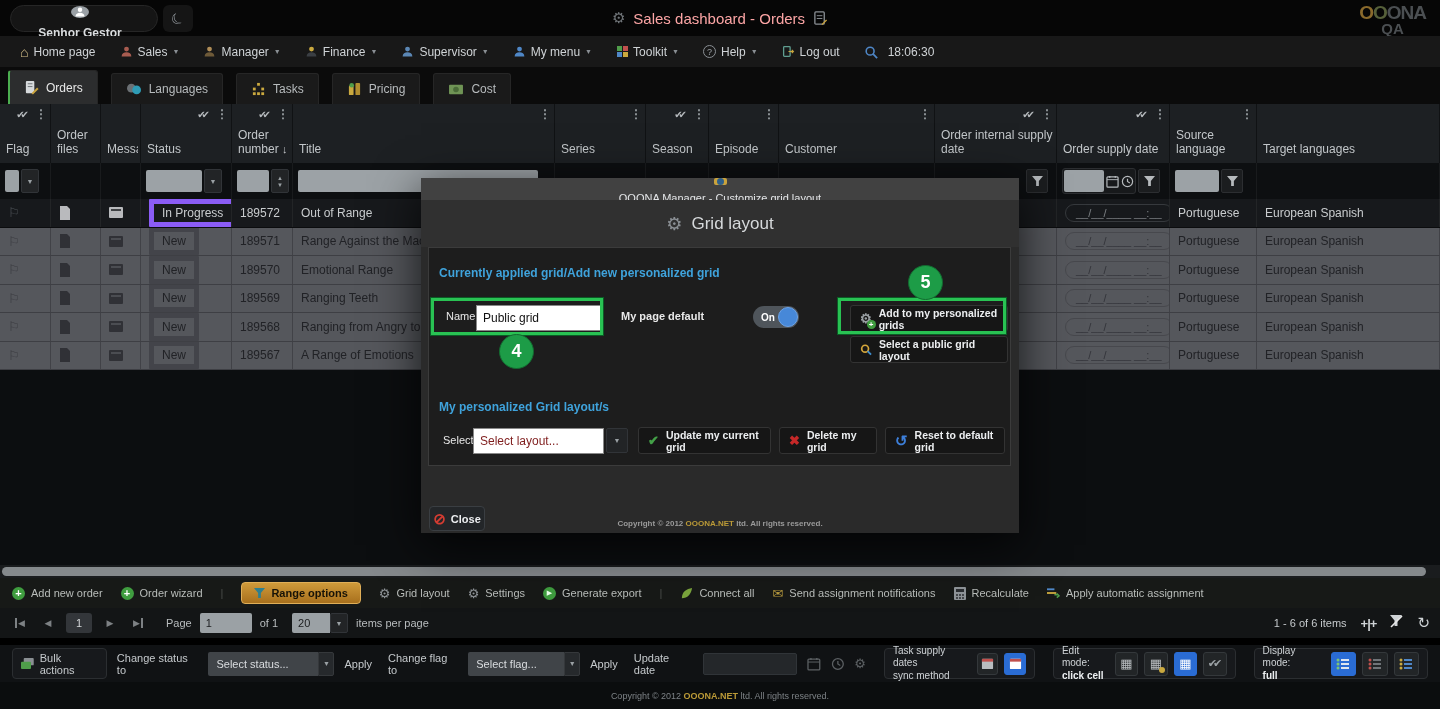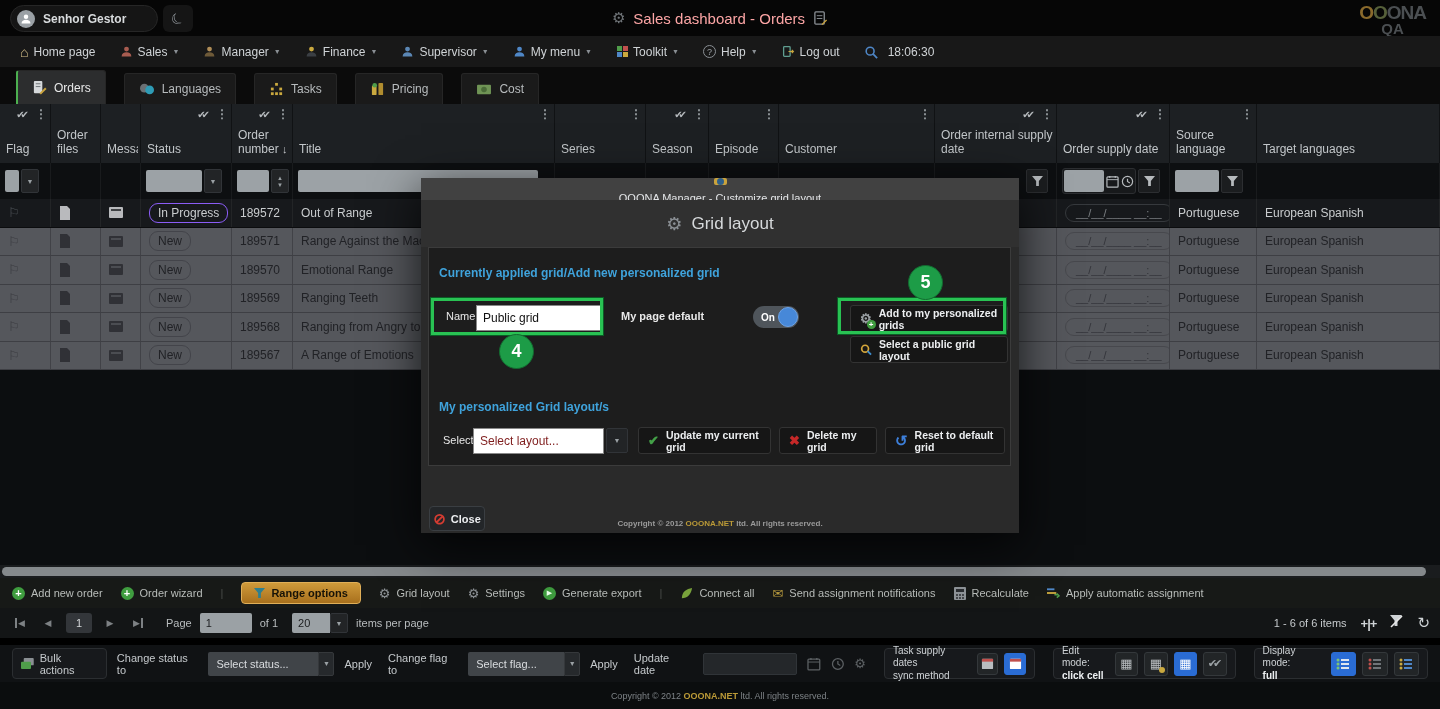--- a/index.html
+++ b/index.html
@@ -5,21 +5,21 @@
   * { margin:0; padding:0; box-sizing:border-box; }
   html,body { background:#000; }
   body { width:1440px; height:709px; position:relative; overflow:hidden;
          font-family:"Liberation Sans", sans-serif; color:#c9ccce; }
   .abs { position:absolute; }
 
   
   #topbar { left:0; top:0; width:1440px; height:36px; background:#060606; }
   .user-pill { left:10px; top:5px; height:27px; min-width:148px; background:#151515;
                border:1px solid #262626; border-radius:14px; display:flex; align-items:center;
-               gap:8px; padding:0 14px 0 6px; }
+               gap:8px; padding:0 14px 0 6px;flex-direction:column; }
   .avatar { width:18px; height:18px; border-radius:50%; background:#9aa0a5; display:flex;
             align-items:center; justify-content:center; }
   .user-name { font-size:12px; font-weight:bold; color:#d9dcde; }
   .moon-btn { left:163px; top:5px; width:30px; height:27px; background:#151515; border-radius:6px;
               color:#9aa0a6; font-size:15px; display:flex; align-items:center; justify-content:center; }
   .page-title-wrap { left:0; right:0; top:0; height:36px; display:flex; align-items:center;
                      justify-content:center; gap:8px; pointer-events:none; }
   .title-gear { color:#6f7478; font-size:15px; }
   .page-title { font-size:15px; color:#fca5a5; }
   .logo { right:14px; top:4px; text-align:center; line-height:0.95; font-weight:bold; }
@@ -36,21 +36,21 @@
   .person { width:13px; height:13px; }
   .home-glyph { font-size:14px; color:#d4c089; }
   .help-circ { width:13px; height:13px; border:1px solid #8a8f94; border-radius:50%;
                color:#9aa0a4; font-size:9px; display:flex; align-items:center; justify-content:center; }
   .toolkit-grid { width:12px; height:12px; display:grid; grid-template-columns:6px 6px; }
   .toolkit-grid i { width:5px; height:5px; margin:0.5px; }
   .clock-time { font-size:12px; color:#cfd3d6; margin-left:6px; }
 
   
   #tabsbar { left:0; top:67px; width:1440px; height:37px; background:#0b0b0b; display:flex;
-             align-items:flex-end; padding:0 0 0 16px; gap:18px; }
+             align-items:flex-end; padding:0 0 0 8px; gap:13px; }
   .tab { height:31px; background:#1a1a1a; border:1px solid #262626; border-bottom:none;
          border-radius:3px 3px 0 0; display:flex; align-items:center; gap:7px; padding:0 14px;
          font-size:12px; color:#b7bbbd; }
   .tab.active { height:34px; background:#2c2d2e; color:#e8e8e8; border-left:2px solid #4caf50; }
 
   
   #gridhead { left:0; top:104px; width:1440px; height:59px; background:#1d2023; display:flex; }
   .hcell { position:relative; border-right:1px solid #101214; height:100%; }
   .hlabel { position:absolute; left:6px; right:2px; bottom:6px; font-size:12px; color:#c2c6c9;
             line-height:1.15; overflow:hidden; }
@@ -73,21 +73,21 @@
           display:flex; align-items:center; justify-content:center; }
   .dategrp { display:flex; align-items:center; background:#17191b; border:1px solid #2c2e31;
              border-radius:3px; padding:1px; gap:2px; }
 
   #rows { left:0; top:199px; width:1440px; }
   .grid-row { display:flex; height:28.5px; background:#17191c; border-bottom:1px solid #0b0c0e; }
   .grid-row .cell { border-right:1px solid #232527; display:flex; align-items:center;
                     padding-left:8px; font-size:12px; color:#c9ccce; overflow:hidden; white-space:nowrap; }
   .grid-row.light { background:#55575c; border-bottom:1px solid #3e3f44; }
   .grid-row.light .cell { border-right:1px solid #414247; color:#212226; }
-  .pill { border:1px solid #8b5cf6; border-radius:9px; padding:2px 8px; font-size:12px; }
+  .pill { border:5px solid #8b5cf6; border-radius:1px; padding:2px 8px; font-size:12px; }
   .light .pill { border-color:#43444a; }
   .datepill { border:1px solid #36393d; border-radius:10px; padding:2px 10px; font-size:11px; color:#7c8084; }
   .light .datepill { border-color:#47484d; color:#33343a; }
   .flag-glyph { font-size:13px; color:#4e5358; }
   .light .flag-glyph { color:#3a3b40; }
   .rowsvg { fill:#b9babd; }
   .light .rowsvg { fill:#303136; }
 
   #emptyarea { left:0; top:370px; width:1440px; height:195px; background:#0c0e10; }
   #hscroll { left:0; top:565px; width:1440px; height:13px; background:#1a1c1e; }

